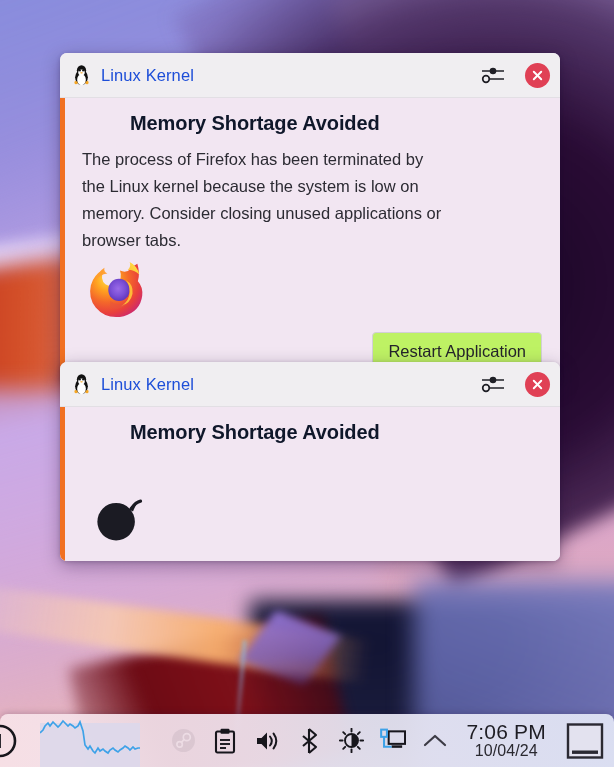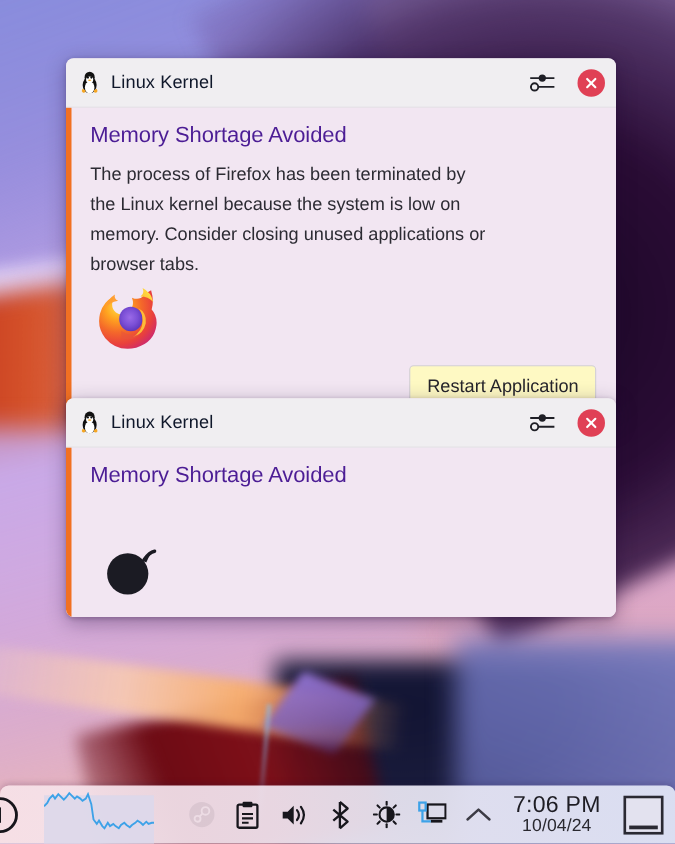--- a/index.html
+++ b/index.html
@@ -166,21 +166,21 @@
     height:45px;
     background:#f0eef1;
     display:flex; align-items:center;
     padding:0 10px 0 12px;
     border-bottom:1px solid #e2dfe4;
   }
   .tux-icon { width:19px; height:22px; flex:none; }
   .notif-app-name {
     margin-left:10px;
     font-size:16.5px;
-    color:#0f172a;
+    color:#1d4ed8;
     letter-spacing:0.1px;
   }
   .header-spacer { flex:1; }
 
   .config-icon { width:26px; height:20px; flex:none; cursor:pointer; }
   .close-btn {
     width:25px; height:25px; flex:none;
     margin-left:19px;
     border-radius:50%;
     background:#e04055;
@@ -195,24 +195,25 @@
     padding:14px 18px 14px 22px;
   }
   .accent-bar {
     position:absolute;
     left:0; top:0; bottom:0;
     width:5px;
     background:#f17022;
   }
   .notif-title {
     font-size:20px;
-    font-weight:normal;
-    color:#4c1d95;
+    font-weight:bold;
+    color:#0f172a;
     letter-spacing:-0.1px;
     margin-bottom:11px;
+    margin-left:48px;
   }
   .notif-row { display:flex; align-items:flex-start;flex-direction:column; }
   .notif-text {
     flex:1;
     font-size:16.5px;
     line-height:27px;
     color:#2c2b33;
     max-width:360px;
   }
   .notif-thumb {
@@ -221,21 +222,21 @@
     padding-top:4px;
   }
   .notif-actions {
     display:flex; justify-content:flex-end;
     margin-top:12px;
   }
   .action-btn {
     font-family:"Liberation Sans", sans-serif;
     font-size:16.5px;
     color:#25242b;
-    background:#fef9c3;
+    background:#bef264;
     border:1px solid #d2cfd6;
     border-radius:4px;
     padding:9px 15px;
     cursor:pointer;
   }
 
   
   #taskbar {
     position:absolute;
     left:0; bottom:0;

